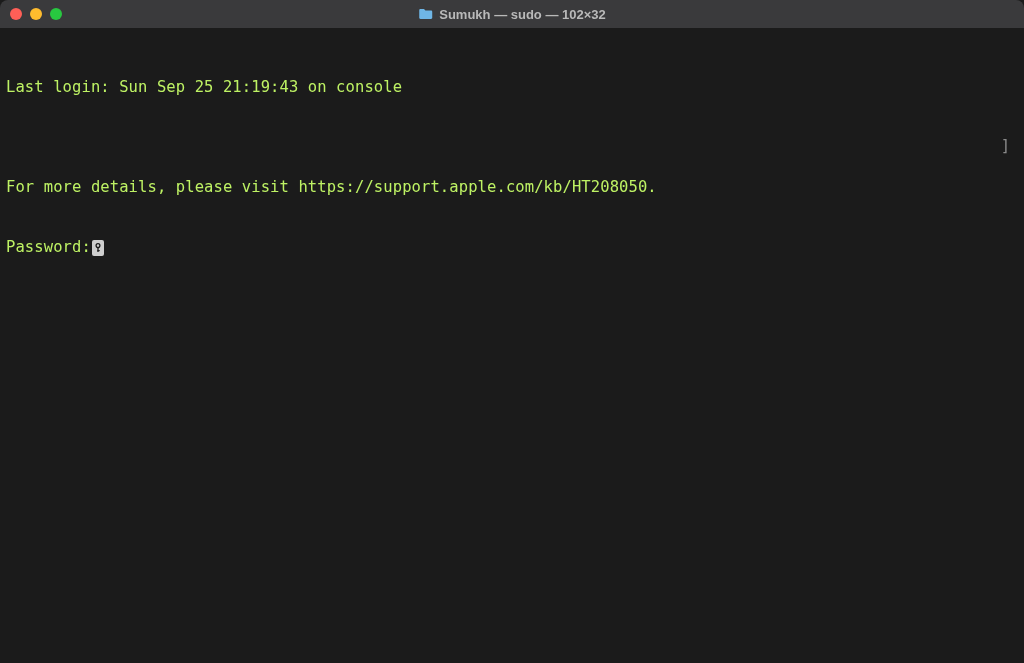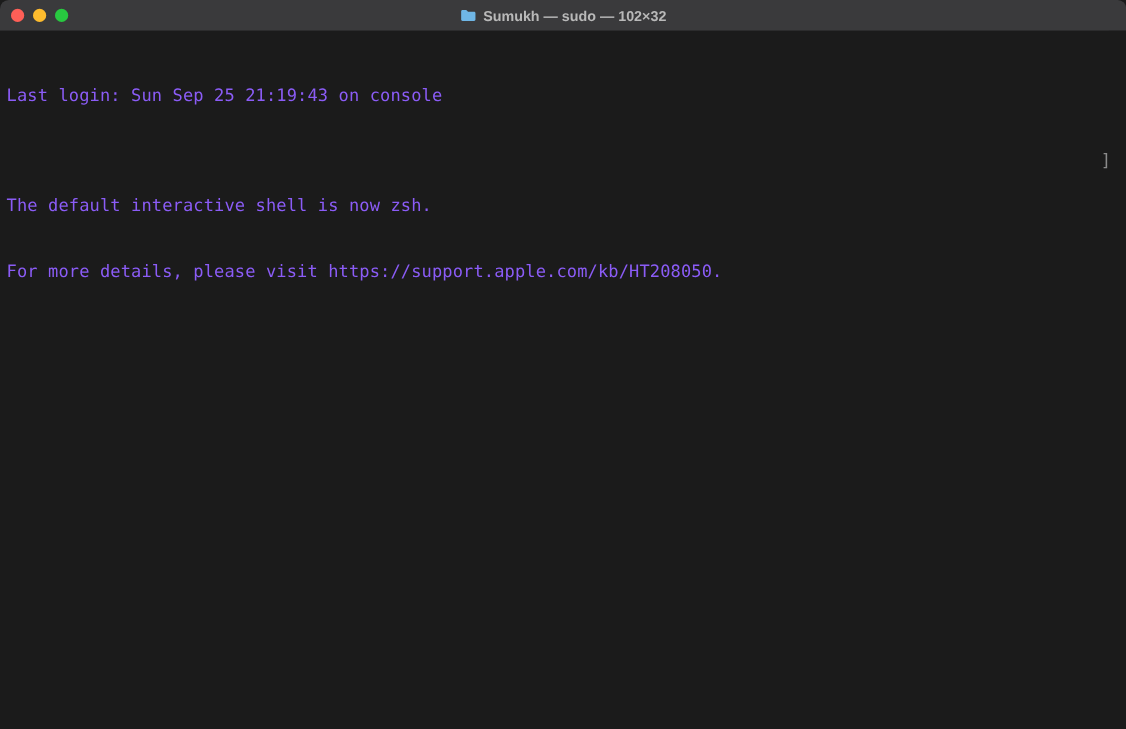--- a/index.html
+++ b/index.html
@@ -63,21 +63,21 @@
       height: 12px;
       display: inline-block;
     }
     .terminal-body {
       flex: 1;
       background: #1b1b1b;
       padding: 9px 6px;
       position: relative;
     }
     .terminal-content {
-      color: #8b5cf6;
+      color: #bef264;
       font-size: 15.5px;
       line-height: 20px;
       font-family: "SF Mono", "Menlo", "Monaco", "Consolas", monospace;
       white-space: pre;
       letter-spacing: 0.1px;
     }
     .line { display: block; }
     .key-glyph {
       display: inline-flex;
       align-items: center;
@@ -138,18 +138,22 @@
   </div>
 
   <div class="scroll-gutter">
     <div class="scroll-thumb"></div>
   </div>
 
   <div class="terminal-body">
     <div class="terminal-content">
       <span class="line">Last login: Sun Sep 25 21:19:43 on console</span>
       <span class="line"></span>
-      <span class="line">The default interactive shell is now zsh.</span>
       <span class="line">For more details, please visit https://support.apple.com/kb/HT208050.</span>
+      <span class="line"><span>Password:</span><span class="key-glyph"><svg viewBox="0 0 10 14" width="8" height="12">
+              <circle cx="5" cy="4" r="2.4" fill="none" stroke="#1b1b1b" stroke-width="1.6"></circle>
+              <rect x="4.2" y="6" width="1.6" height="6" fill="#1b1b1b"></rect>
+              <rect x="4.2" y="9.6" width="3" height="1.4" fill="#1b1b1b"></rect>
+            </svg></span></span>
     </div>
     <span class="right-bracket">]</span>
   </div>
 </div>
 
 </body></html>

